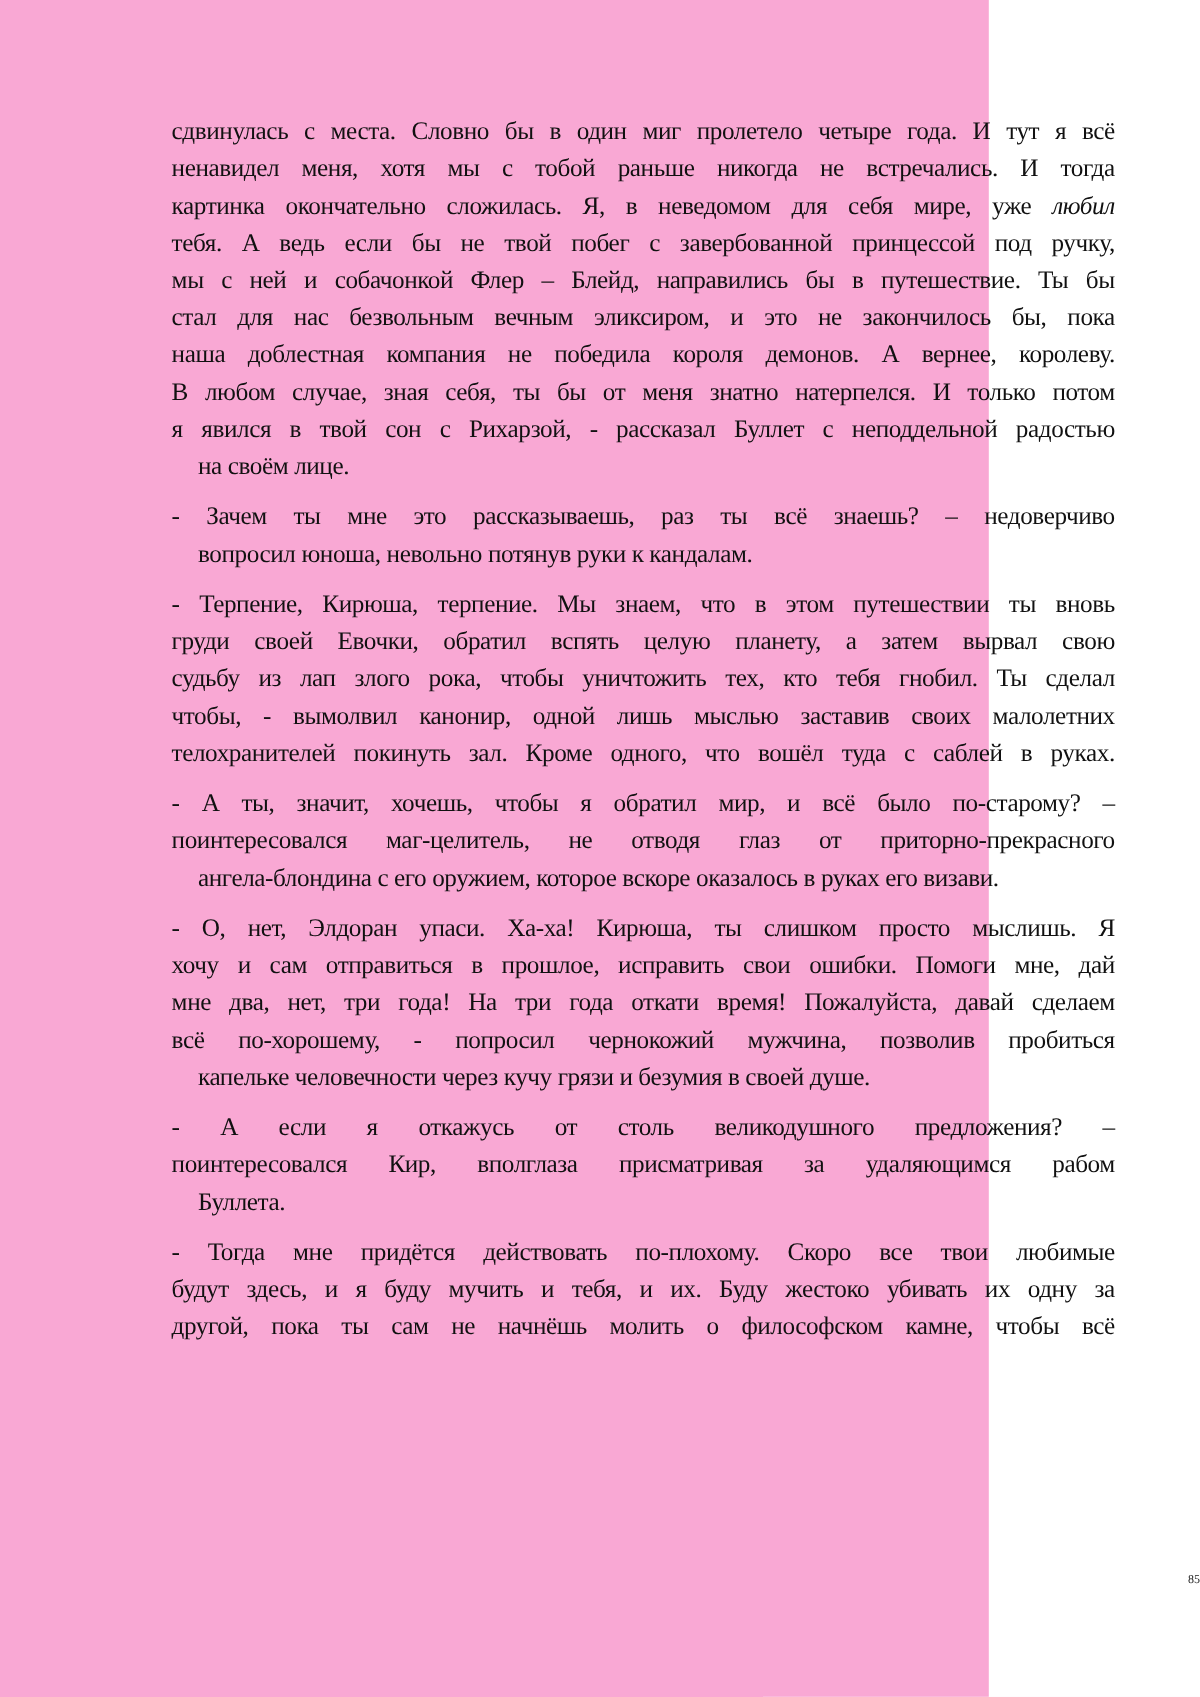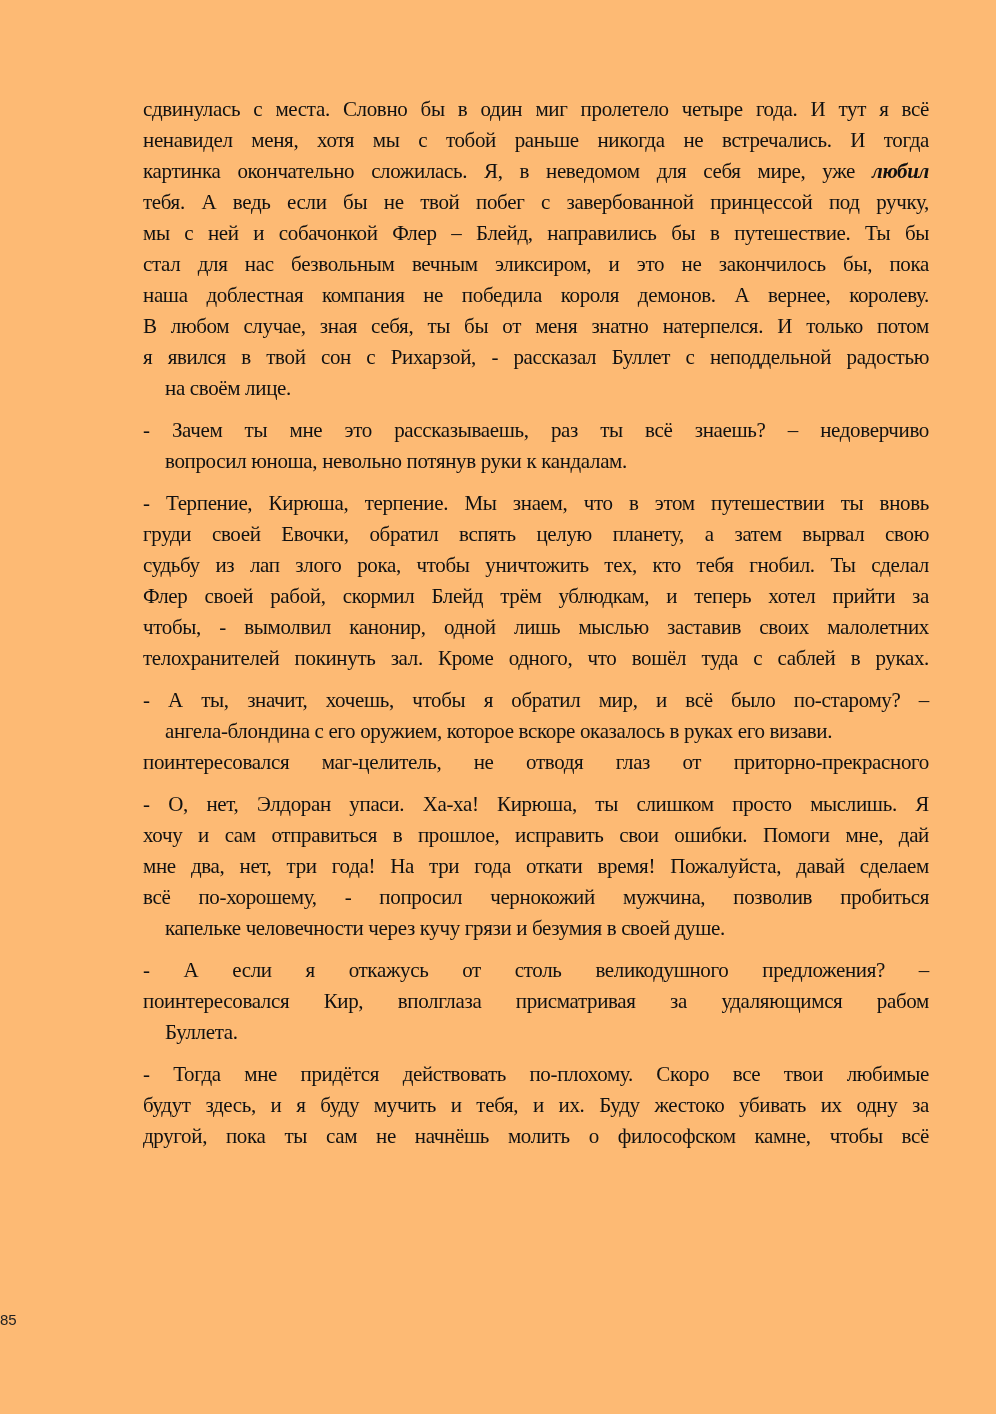--- a/index.html
+++ b/index.html
@@ -1,39 +1,39 @@
 <!DOCTYPE html>
 <html><head>
 <meta charset="utf-8">
 <style>
   html, body { margin: 0; padding: 0; background: #ffffff; }
   body { width: 1000px; height: 1414px; position: relative; overflow: hidden; }
-  .page { position: absolute; left: 0; top: 0; width: 996px; height: 1414px; background: #fdba74; }
+  .page { position: absolute; left: 0; top: 0; width: 824px; height: 1414px; background: #f9a8d4; }
   .text-block { position: absolute; left: 143px; top: 94px; width: 786px; }
   .para { margin: 0 0 11px 0; }
   .line {
     display: block;
     font-family: "Liberation Serif", serif;
     font-size: 21px;
     line-height: 31px;
     height: 31px;
     color: #111111;
     white-space: nowrap;
     text-align: justify;
     text-align-last: justify;
     letter-spacing: -0.35px;
     word-spacing: 0px;
   }
   .line.last { text-align-last: left; margin-left: 22px; }
-  .emph { font-weight: bold; font-style: italic; }
+  .emph { font-weight: normal; font-style: italic; }
   .page-number {
     position: absolute; left: 0; width: 1000px; top: 1311px;
-    text-align: left;
-    font-family: Liberation Sans, sans-serif;
-    font-size: 15px; color: #222222;
+    text-align: right;
+    font-family: Liberation Serif, serif;
+    font-size: 10px; color: #222222;
   }
 </style>
 </head>
 <body>
 
 <div class="page">
   <div class="text-block" id="text-block">
       <p class="para">
         <span class="line"><span>сдвинулась с места. Словно бы в один миг пролетело четыре года. И тут я всё</span></span>
         <span class="line"><span>ненавидел меня, хотя мы с тобой раньше никогда не встречались. И тогда</span></span>
@@ -47,28 +47,27 @@
         <span class="line last"><span>на своём лице.</span></span>
       </p>
       <p class="para">
         <span class="line"><span>- Зачем ты мне это рассказываешь, раз ты всё знаешь? – недоверчиво</span></span>
         <span class="line last"><span>вопросил юноша, невольно потянув руки к кандалам.</span></span>
       </p>
       <p class="para">
         <span class="line"><span>- Терпение, Кирюша, терпение. Мы знаем, что в этом путешествии ты вновь</span></span>
         <span class="line"><span>груди своей Евочки, обратил вспять целую планету, а затем вырвал свою</span></span>
         <span class="line"><span>судьбу из лап злого рока, чтобы уничтожить тех, кто тебя гнобил. Ты сделал</span></span>
-        <span class="line"><span>Флер своей рабой, скормил Блейд трём ублюдкам, и теперь хотел прийти за</span></span>
         <span class="line"><span>чтобы, - вымолвил канонир, одной лишь мыслью заставив своих малолетних</span></span>
         <span class="line"><span>телохранителей покинуть зал. Кроме одного, что вошёл туда с саблей в руках.</span></span>
       </p>
       <p class="para">
         <span class="line"><span>- А ты, значит, хочешь, чтобы я обратил мир, и всё было по-старому? –</span></span>
+        <span class="line"><span>поинтересовался маг-целитель, не отводя глаз от приторно-прекрасного</span></span>
         <span class="line last"><span>ангела-блондина с его оружием, которое вскоре оказалось в руках его визави.</span></span>
-        <span class="line"><span>поинтересовался маг-целитель, не отводя глаз от приторно-прекрасного</span></span>
       </p>
       <p class="para">
         <span class="line"><span>- О, нет, Элдоран упаси. Ха-ха! Кирюша, ты слишком просто мыслишь. Я</span></span>
         <span class="line"><span>хочу и сам отправиться в прошлое, исправить свои ошибки. Помоги мне, дай</span></span>
         <span class="line"><span>мне два, нет, три года! На три года откати время! Пожалуйста, давай сделаем</span></span>
         <span class="line"><span>всё по-хорошему, - попросил чернокожий мужчина, позволив пробиться</span></span>
         <span class="line last"><span>капельке человечности через кучу грязи и безумия в своей душе.</span></span>
       </p>
       <p class="para">
         <span class="line"><span>- А если я откажусь от столь великодушного предложения? –</span></span>

